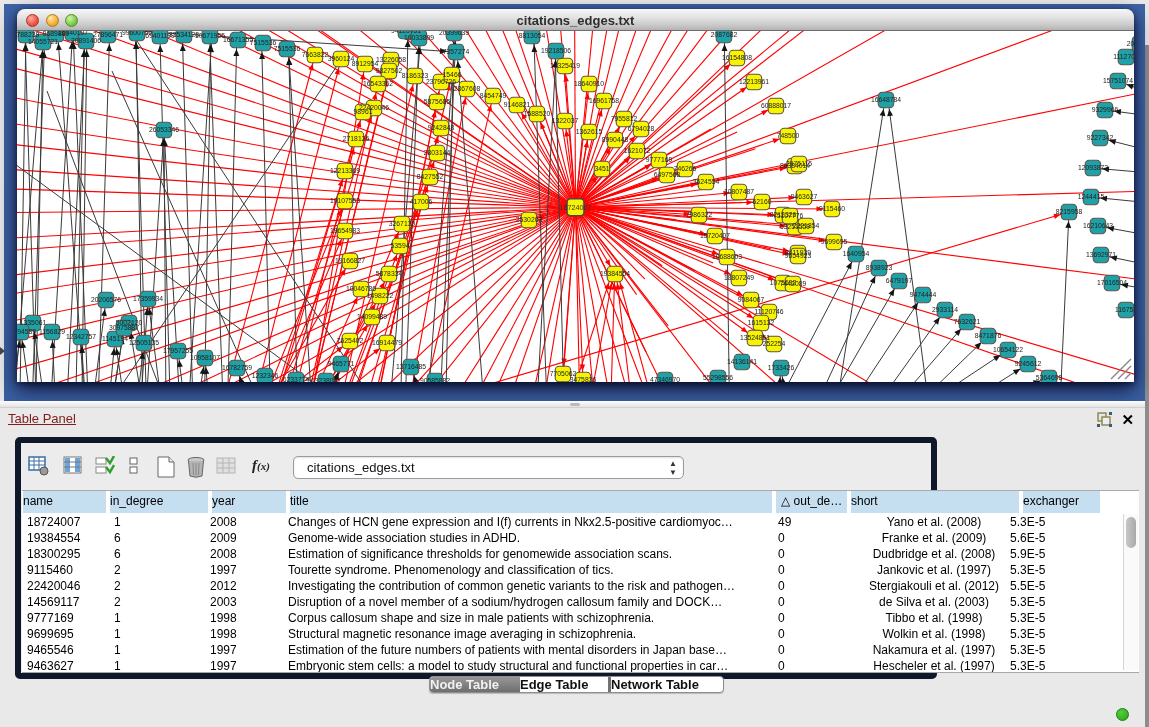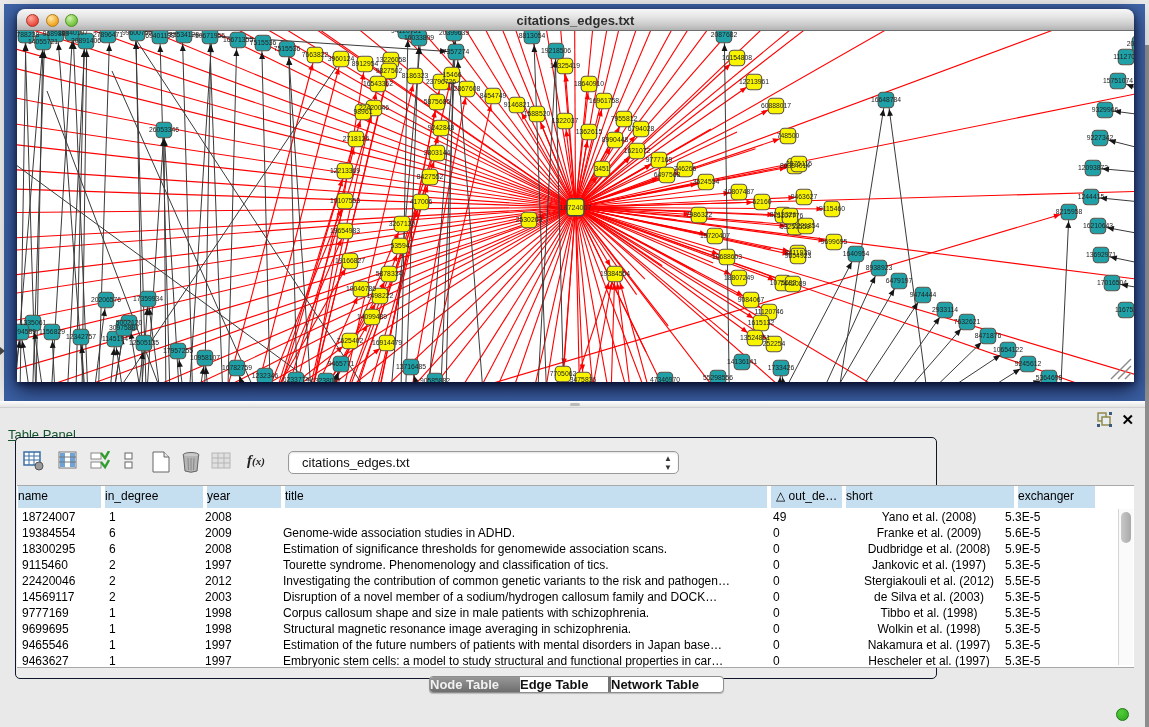--- a/index.html
+++ b/index.html
@@ -11,23 +11,23 @@
 #titlebar { position:absolute; left:0; top:0; width:100%; height:22px; border-radius:8px 8px 0 0;
   background:linear-gradient(#f7f7f7, #e3e3e3 40%, #cdcdcd 72%, #b3b3b3 100%);
   border-bottom:1px solid #6e6e6e; }
 #titlebar .t { position:absolute; left:0; right:0; top:4px; text-align:center; font-size:13px;
   font-weight:bold; color:#2e2e2e; }
 .tl { position:absolute; top:5px; width:13px; height:13px; border-radius:50%; }
 #canvas { position:absolute; left:0; top:22px; width:1117px; height:351px; background:#fff; overflow:hidden; }
 #tablepanel { position:absolute; left:0; top:401px; width:1145px; height:326px; background:#e9e9e9; }
 #split { position:absolute; left:0; top:0; width:100%; height:7px;
   background:linear-gradient(#fdfdfd,#e4e4e4); border-bottom:1px solid #d0d0d0; }
-#tp-title { position:absolute; left:8px; top:26px; font-size:13px; color:#14532d;text-decoration:underline; }
+#tp-title { position:absolute; left:8px; top:10px; font-size:13px; color:#7f1d1d;text-decoration:underline; }
 #subpanel { position:absolute; left:15px; top:36px; width:922px; height:242px;
-  background:#ececec; border:1px solid #0f172a; border-radius:5px; }
+  background:#ececec; border:6px solid #0f172a; border-radius:5px; }
 #combo { position:absolute; left:272px; top:13px; width:391px; height:23px; background:#fff;
   border:1px solid #9a9a9a; border-radius:5px; font-size:13px; color:#111; line-height:21px;
   padding-left:13px; box-shadow:inset 0 1px 2px rgba(0,0,0,.12); }
 #combo .st { position:absolute; right:6px; top:2px; font-size:8px; color:#333; line-height:9px; text-align:center; }
 #tbl { position:absolute; left:1px; top:47px; width:1117px; height:183px; background:#fff;
   border-top:1px solid #aaa; border-bottom:1px solid #a8a8a8; overflow:hidden; }
 #thead { position:absolute; left:0; top:0; height:22px; width:1117px; background:#fff; }
 #thead .th { position:absolute; top:0; height:22px; background:#c5def0; font-size:12px;
   color:#000; text-align:left; line-height:21px; border-right:2px solid #fff; }
 #rows { position:absolute; left:0; top:23px; width:1117px; height:157px; font-size:12px; color:#000; }
@@ -912,20 +912,21 @@
         <div class="th" style="left:268px; width:484px;">title</div>
         <div class="th" style="left:754px; width:73px; text-align:left; padding-left:5px;">△ out_de…</div>
         <div class="th" style="left:829px; width:170px;">short</div>
         <div class="th" style="left:1001px; width:79px;">exchanger</div>
       </div>
       <div id="rows">
 <div class="tr">
             <div class="c0">18724007</div>
             <div class="c1">1</div>
             <div class="c2">2008</div>
+            <div class="c3">Changes of HCN gene expression and I(f) currents in Nkx2.5-positive cardiomyoc…</div>
             <div class="c4">49</div>
             <div class="c5">Yano et al. (2008)</div>
             <div class="c6">5.3E-5</div>
           </div>
 <div class="tr">
             <div class="c0">19384554</div>
             <div class="c1">6</div>
             <div class="c2">2009</div>
             <div class="c3">Genome-wide association studies in ADHD.</div>
             <div class="c4">0</div>

